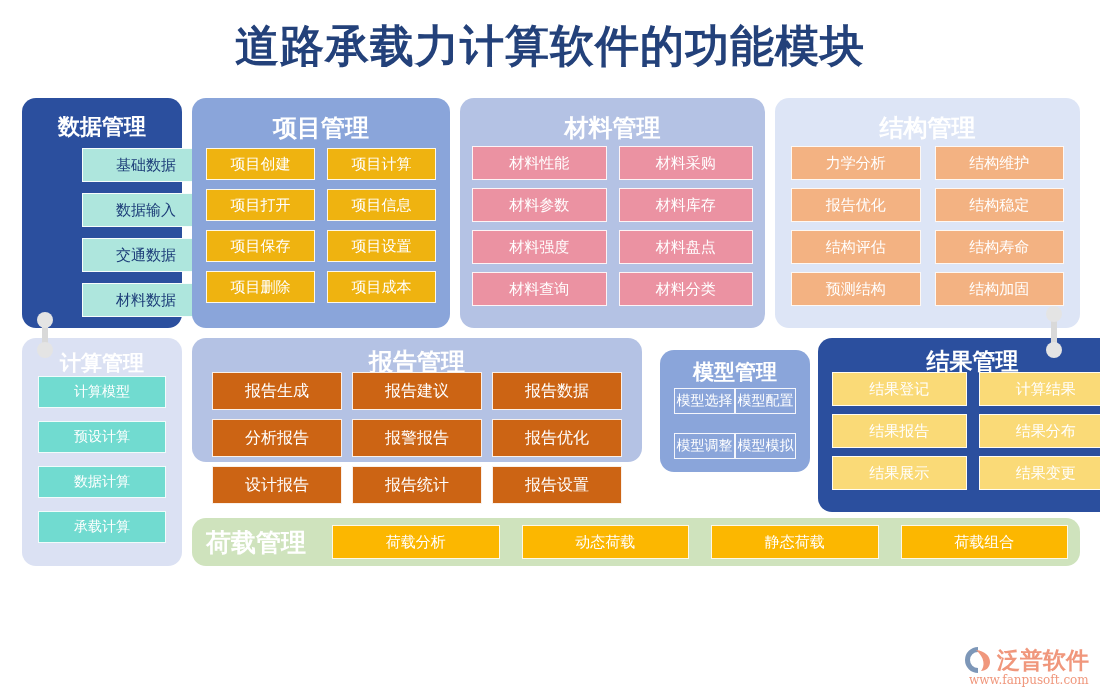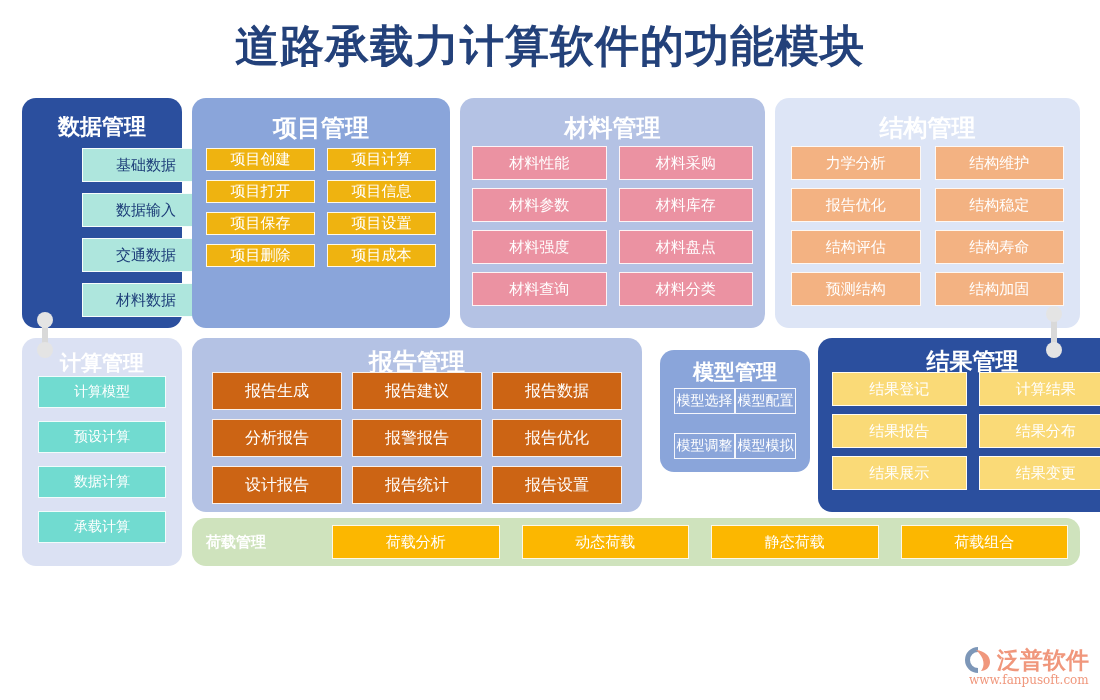--- a/index.html
+++ b/index.html
@@ -57,21 +57,21 @@
   #p1 .panel-title { top: 14px; font-size: 22px; }
   #p1 .btn-grid { top: 50px; left: 0; padding: 0 16px;
       grid-template-columns: 1fr; row-gap: 11px; margin-left: 44px; }
   #p1 .cell { height: 34px; background: #aee6dd; color: #1c3c78; font-size: 15px; }
 
   
   #p2 { left: 192px; top: 98px; width: 258px; height: 230px; background: #8aa5da; }
   #p2 .panel-title { top: 14px; font-size: 24px; }
   #p2 .btn-grid { top: 50px; left: 0; padding: 0 14px;
       grid-template-columns: 1fr 1fr; column-gap: 12px; row-gap: 9px; }
-  #p2 .cell { height: 23px; background: #efb310; color: #ffffff; font-size: 15px; }
+  #p2 .cell { height: 32px; background: #efb310; color: #ffffff; font-size: 15px; }
 
   
   #p3 { left: 460px; top: 98px; width: 305px; height: 230px; background: #b4c2e4; }
   #p3 .panel-title { top: 14px; font-size: 24px; }
   #p3 .btn-grid { top: 48px; left: 0; padding: 0 12px;
       grid-template-columns: 1fr 1fr; column-gap: 12px; row-gap: 8px; }
   #p3 .cell { height: 34px; background: #eb92a2; color: #ffffff; font-size: 15px; }
 
   
   #p4 { left: 775px; top: 98px; width: 305px; height: 230px; background: #dde5f6; }
@@ -81,21 +81,21 @@
   #p4 .cell { height: 34px; background: #f3b282; color: #ffffff; font-size: 15px; }
 
   
   #p5 { left: 22px; top: 338px; width: 160px; height: 228px; background: #dbe1f3; }
   #p5 .panel-title { top: 11px; font-size: 21px; }
   #p5 .btn-grid { top: 38px; left: 0; padding: 0 16px;
       grid-template-columns: 1fr; row-gap: 13px; }
   #p5 .cell { height: 32px; background: #71dbd0; color: #ffffff; font-size: 14px; }
 
   
-  #p6 { left: 192px; top: 338px; width: 450px; height: 174px; background: #b4c2e4; }
+  #p6 { left: 192px; top: 338px; width: 450px; height: 124px; background: #b4c2e4; }
   #p6 .panel-title { top: 8px; font-size: 24px; }
   #p6 .btn-grid { top: 34px; left: 0; padding: 0 20px;
       grid-template-columns: 1fr 1fr 1fr; column-gap: 10px; row-gap: 9px; }
   #p6 .cell { height: 38px; background: #cc6414; color: #ffffff; font-size: 16px; }
 
   
   #p7 { left: 660px; top: 350px; width: 150px; height: 122px; background: #8aa5da; }
   #p7 .panel-title { top: 8px; font-size: 21px; }
   #p7 .btn-grid { top: 38px; left: 0; padding: 0 14px;
       grid-template-columns: 1fr 1fr; row-gap: 19px; }
@@ -106,21 +106,21 @@
   #p8 .panel-title { top: 8px; font-size: 23px; }
   #p8 .btn-grid { top: 34px; left: 0; padding: 0 14px;
       grid-template-columns: 1fr 1fr; column-gap: 12px; row-gap: 8px; }
   #p8 .cell { height: 34px; background: #fada77; color: #ffffff; font-size: 15px; font-family: Liberation Serif, serif; }
 
   
   #p9 { left: 192px; top: 518px; width: 888px; height: 48px; background: #cfe3bd; }
   #p9 .bar-title {
     position: absolute; left: 14px; top: 50%;
     transform: translateY(-50%);
-    color: #ffffff; font-weight: 700; font-size: 15px;
+    color: #ffffff; font-weight: 700; font-size: 25px;
     font-family: "DejaVu Serif", "Liberation Serif", serif;
     white-space: nowrap;
   }
   #p9 .btn-grid {
     top: 7px; left: 0; padding: 0 12px 0 140px;
     grid-template-columns: 1fr 1fr 1fr 1fr; column-gap: 22px;
   }
   #p9 .cell { height: 34px; background: #fcb700; color: #ffffff; font-size: 15px; }
 
   

